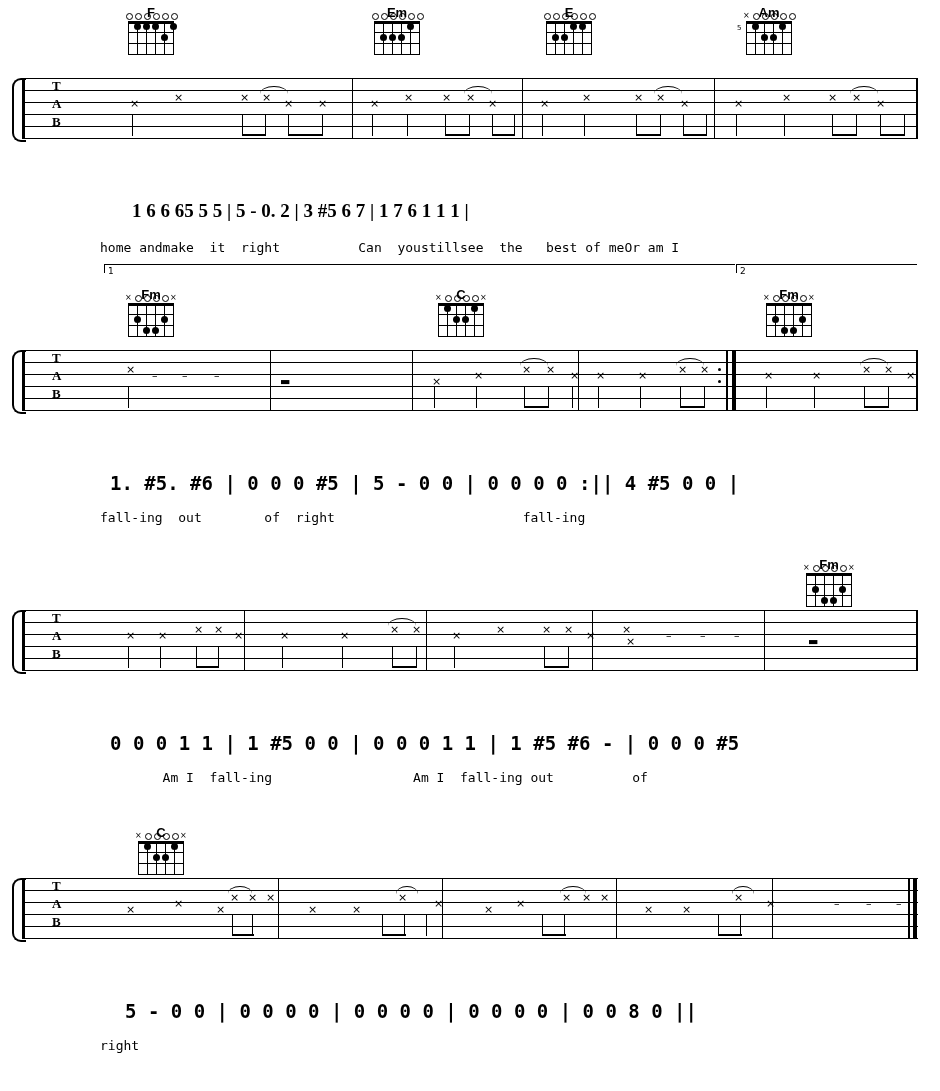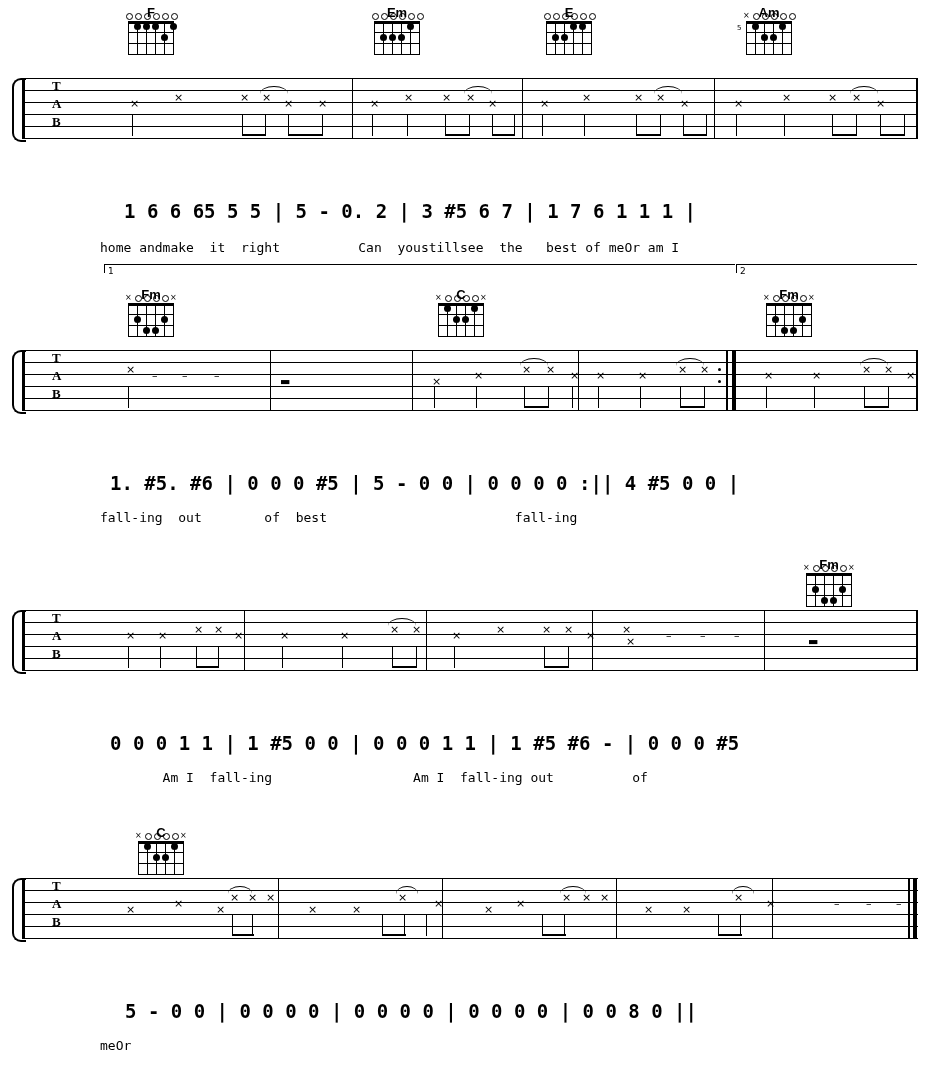--- a/index.html
+++ b/index.html
@@ -228,21 +228,21 @@
       <div class="stem" style="left:714px;top:36px;height:22px"></div>
       <div class="stem" style="left:762px;top:36px;height:22px"></div>
       <div class="stem" style="left:810px;top:36px;height:22px"></div>
       <div class="stem" style="left:834px;top:36px;height:22px"></div>
       <div class="beam" style="left:810px;top:56px;width:25px"></div>
       <div class="stem" style="left:858px;top:36px;height:22px"></div>
       <div class="stem" style="left:882px;top:36px;height:22px"></div>
       <div class="beam" style="left:858px;top:56px;width:25px"></div>
     </div>
 
-    <div class="numline" style="left:124px;top:200px;">1 6 6 65 5 5 | 5 - 0. 2 | 3 #5 6 7 | 1 7 6 1 1 1 |</div>
+    <div class="numline" style="left:132px;top:200px;font-family:Liberation Serif, serif;">1 6 6 65 5 5 | 5 - 0. 2 | 3 #5 6 7 | 1 7 6 1 1 1 |</div>
     <div class="lyrics" style="left:100px;top:240px;">home andmake  it  right          Can  youstillsee  the   best of meOr am I</div>
     <div class="ending" style="left:104px;top:264px;width:630px;"></div>
     <div class="endlbl" style="left:108px;top:266px;">1</div>
     <div class="ending" style="left:736px;top:264px;width:180px;"></div>
     <div class="endlbl" style="left:740px;top:266px;">2</div>
   </div>
 
   <div class="system" style="top:282px;">
     <div class="chord" style="left:122px;top:6px;">
       <div class="cname">Fm</div>
@@ -382,21 +382,21 @@
       <div class="xm" style="left:884px;top:20px">×</div>
       <div class="tie" style="left:838px;top:8px;width:28px"></div>
       <div class="stem" style="left:744px;top:36px;height:22px"></div>
       <div class="stem" style="left:792px;top:36px;height:22px"></div>
       <div class="stem" style="left:842px;top:36px;height:22px"></div>
       <div class="stem" style="left:866px;top:36px;height:22px"></div>
       <div class="beam" style="left:842px;top:56px;width:25px"></div>
     </div>
 
     <div class="numline" style="left:110px;top:190px;">1. #5. #6 | 0 0 0 #5 | 5 - 0 0 | 0 0 0 0 :|| 4 #5 0 0 |</div>
-    <div class="lyrics" style="left:100px;top:228px;">fall-ing  out        of  best                        fall-ing</div>
+    <div class="lyrics" style="left:100px;top:228px;">fall-ing  out        of  right                        fall-ing</div>
   </div>
 
   <div class="system" style="top:552px;">
     <div class="chord" style="left:800px;top:6px;">
       <div class="cname">Fm</div>
       <div class="grid">
         <div class="nut"></div>
         <div class="vline" style="left:0"></div>
           <div class="vline" style="left:9px"></div>
           <div class="vline" style="left:18px"></div>
@@ -569,16 +569,16 @@
       <div class="stem" style="left:696px;top:36px;height:22px"></div>
       <div class="stem" style="left:718px;top:36px;height:22px"></div>
       <div class="beam" style="left:696px;top:56px;width:24px"></div>
 
       <div class="xm" style="left:812px;top:20px">–</div>
       <div class="xm" style="left:844px;top:20px">–</div>
       <div class="xm" style="left:874px;top:20px">–</div>
     </div>
 
     <div class="numline" style="left:125px;top:180px;">5 - 0 0 | 0 0 0 0 | 0 0 0 0 | 0 0 0 0 | 0 0 8 0 ||</div>
-    <div class="lyrics" style="left:100px;top:218px;">meOr</div>
+    <div class="lyrics" style="left:100px;top:218px;">right</div>
   </div>
 
 </div>
 
 </body></html>

